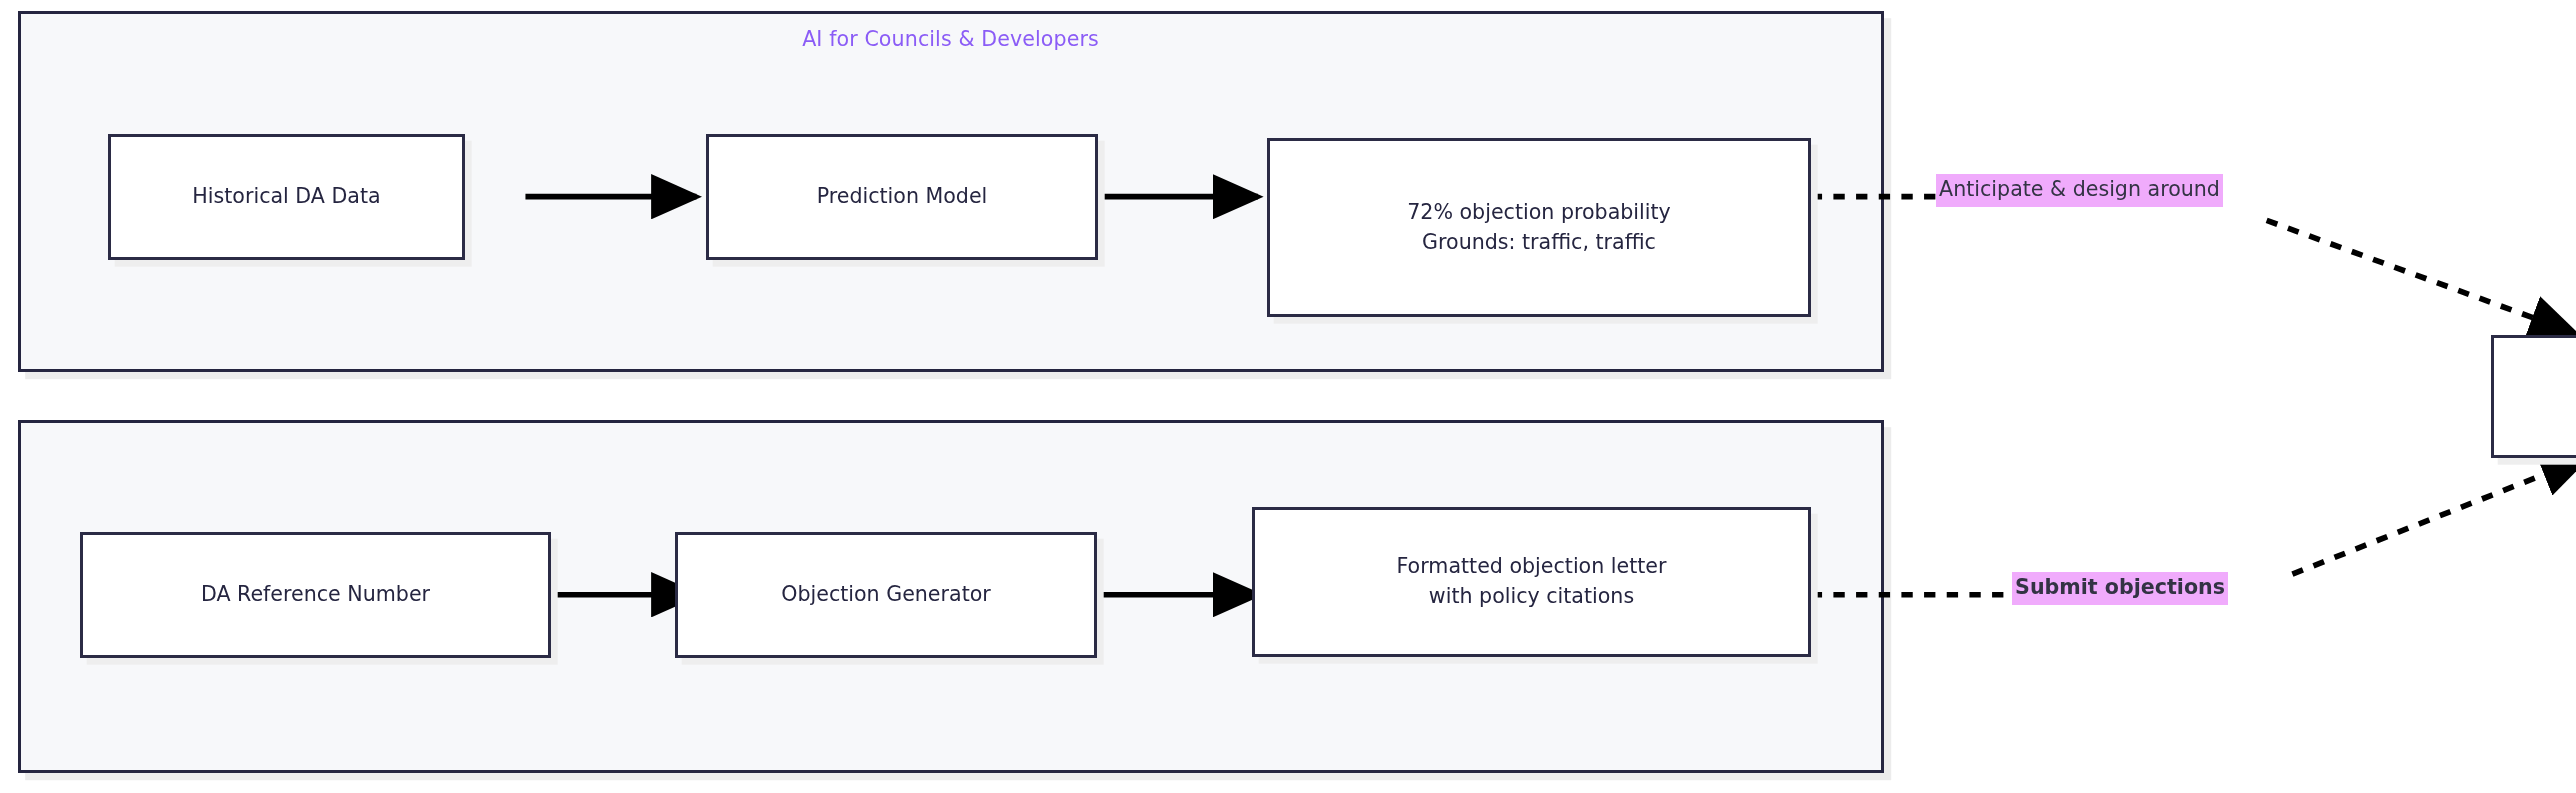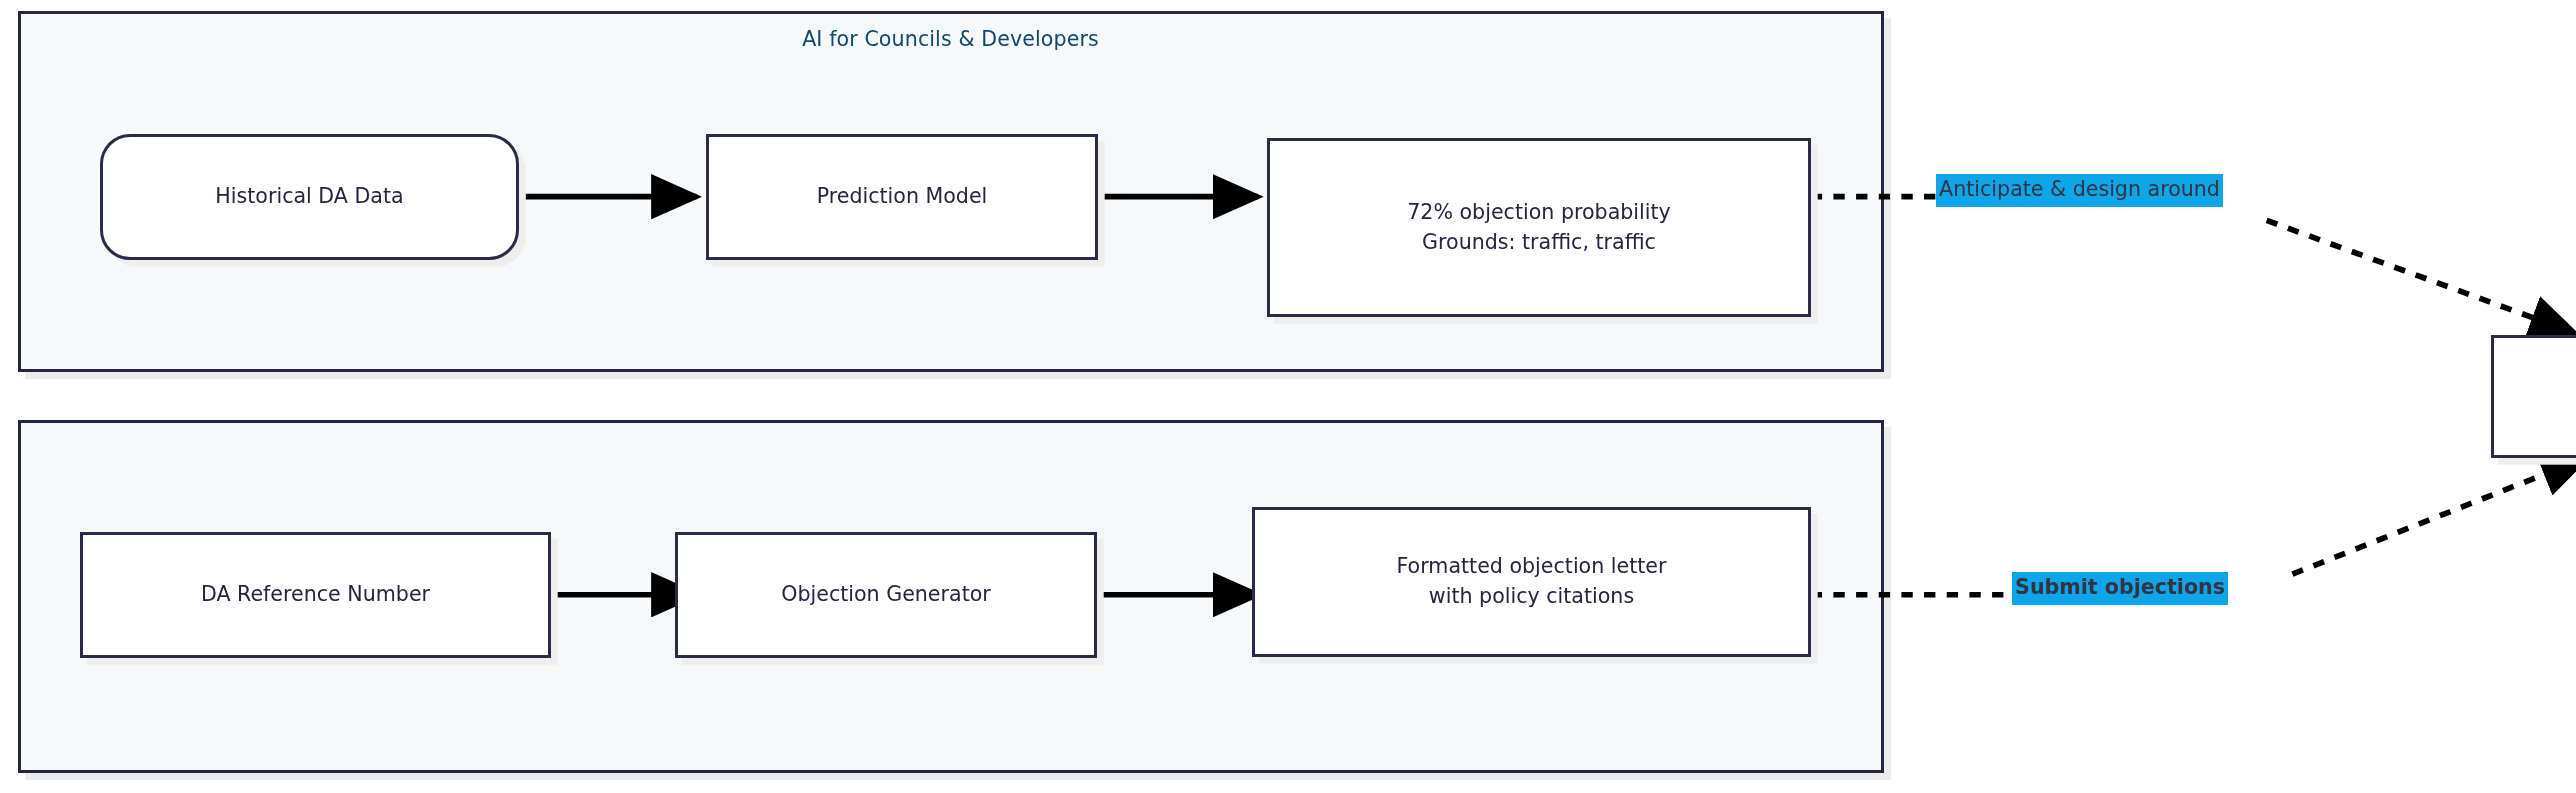--- a/index.html
+++ b/index.html
@@ -23,21 +23,21 @@
     background: #f7f8fa;
     border: 3.6px solid #252540;
     box-sizing: border-box;
     box-shadow: 7.2px 7.2px 0 0 rgba(236,236,236,1);
   }
   .cluster-title {
     position: absolute;
     left: 0;
     right: 0;
     text-align: center;
-    color: #0c4a6e;
+    color: #8b5cf6;
     font-size: 20.6px;
     font-family: "DejaVu Sans", "Liberation Sans", sans-serif;
     letter-spacing: 0.1px;
     white-space: nowrap;
   }
   
   .node {
     position: absolute;
     background: #ffffff;
     border: 3.6px solid #2b2b45;
@@ -48,21 +48,21 @@
     text-align: center;
     color: #252540;
     font-size: 20.6px;
     line-height: 1.45;
     box-shadow: 6.7px 6.7px 0 0 rgba(238,238,238,1);
   }
   .node span.l2 { display: block; }
   
   .edge-label {
     position: absolute;
-    background: #0ea5e9;
+    background: #f0abfc;
     color: #333344;
     font-size: 20.6px;
     line-height: 1.0;
     padding: 5.2px 3.1px 7.2px 3.1px;
     white-space: nowrap;
   }
   svg.edges {
     position: absolute;
     left: 0;
     top: 0;
@@ -104,21 +104,21 @@
 
     <line x1="1070" y1="1155" x2="1352" y2="1155" stroke="#000000" stroke-width="11" marker-end="url(#arrowSolid)"></line>
 
     <line x1="2130" y1="1155" x2="2442" y2="1155" stroke="#000000" stroke-width="11" marker-end="url(#arrowSolid)"></line>
 
     <line x1="3515" y1="1155" x2="3905" y2="1155" stroke="#000000" stroke-width="11" stroke-dasharray="22 22"></line>
 
     <line x1="4450" y1="1115" x2="5010" y2="893" stroke="#000000" stroke-width="11" stroke-dasharray="22 22" marker-end="url(#arrowDot)"></line>
   </svg>
 
-  <div class="node" style="left:100px; top:134px; width:419px; height:126px;border-radius:30px;">
+  <div class="node" style="left:108px; top:134px; width:357px; height:126px;">
     <span>Historical DA Data</span>
   </div>
 
   <div class="node" style="left:706px; top:134px; width:392px; height:126px;">
     <span>Prediction Model</span>
   </div>
 
   <div class="node" style="left:1267px; top:107px; width:544px; height:179px; flex-direction:column;margin-top:31px;">
     <span>72% objection probability</span>
     <span class="l2">Grounds: traffic, traffic</span>

